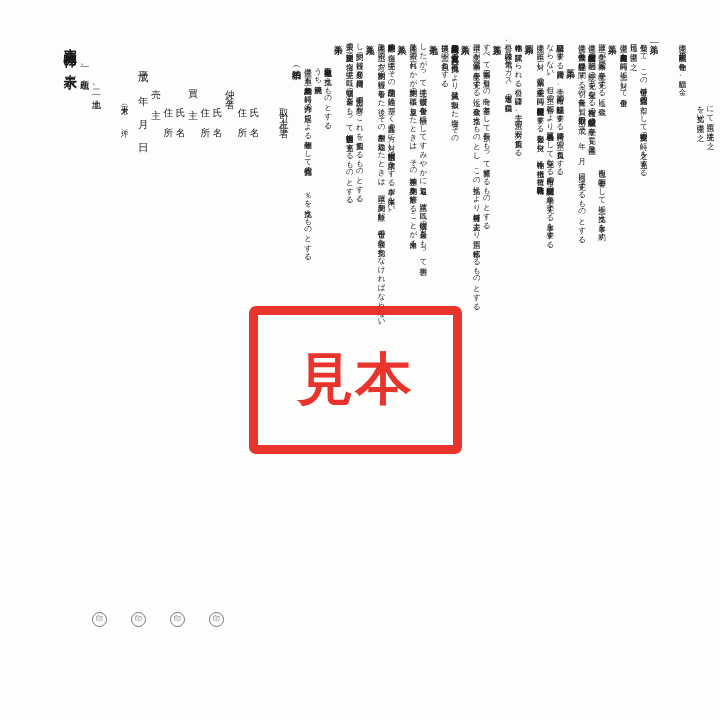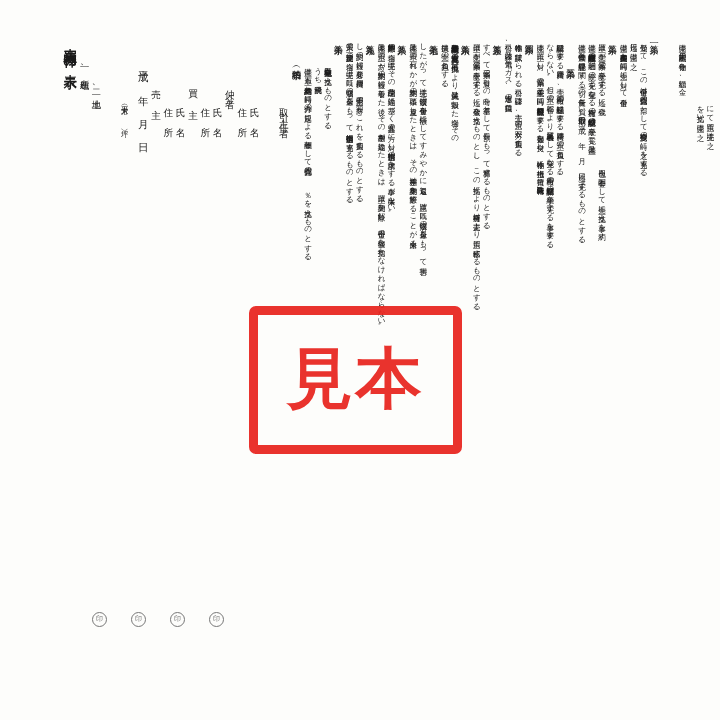--- a/index.html
+++ b/index.html
@@ -114,21 +114,21 @@
     box-sizing: border-box;
     display: flex;
     align-items: center;
     justify-content: center;
     opacity: 0.92;
     pointer-events: none;
   }
   #stamp .stamp-text {
     font-family: "DejaVu Serif", "Liberation Serif", serif;
     font-weight: 700;
-    font-size: 66px;
+    font-size: 56px;
     line-height: 1;
     color: #e8221c;
     letter-spacing: 0.04em;
     white-space: nowrap;
     transform: translateY(-2px);
   }
 </style>
 </head>
 <body>
 

